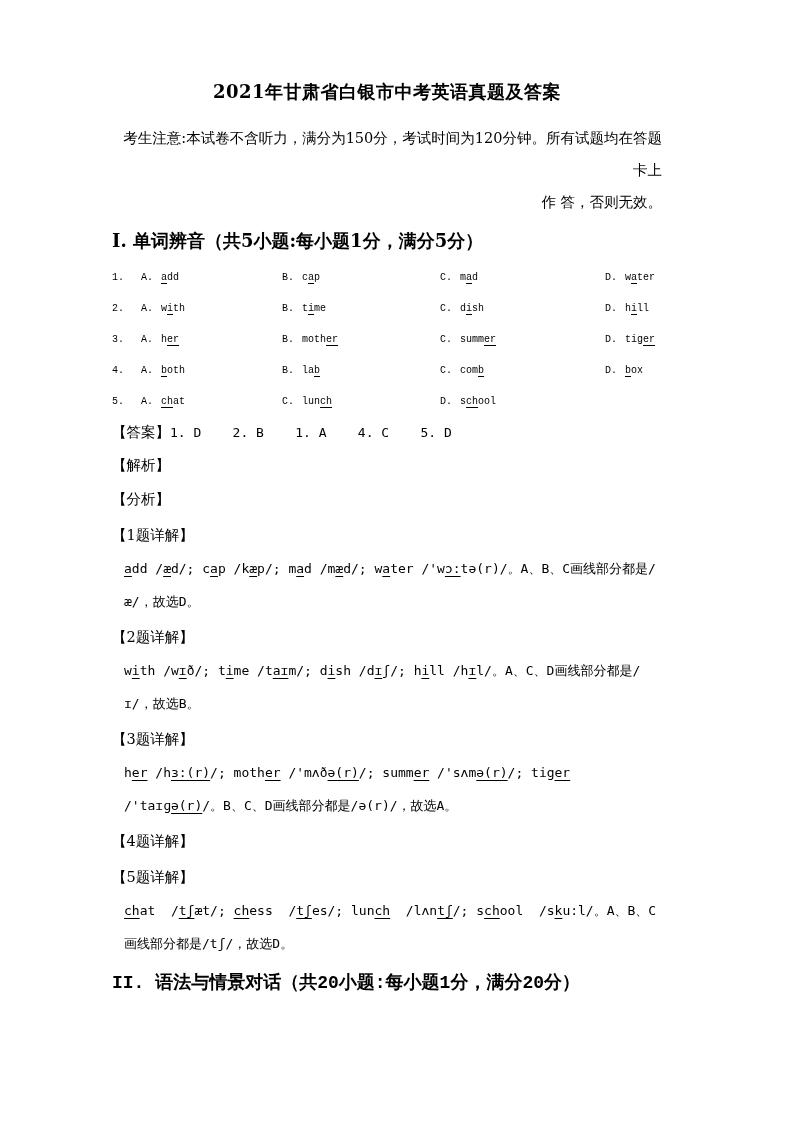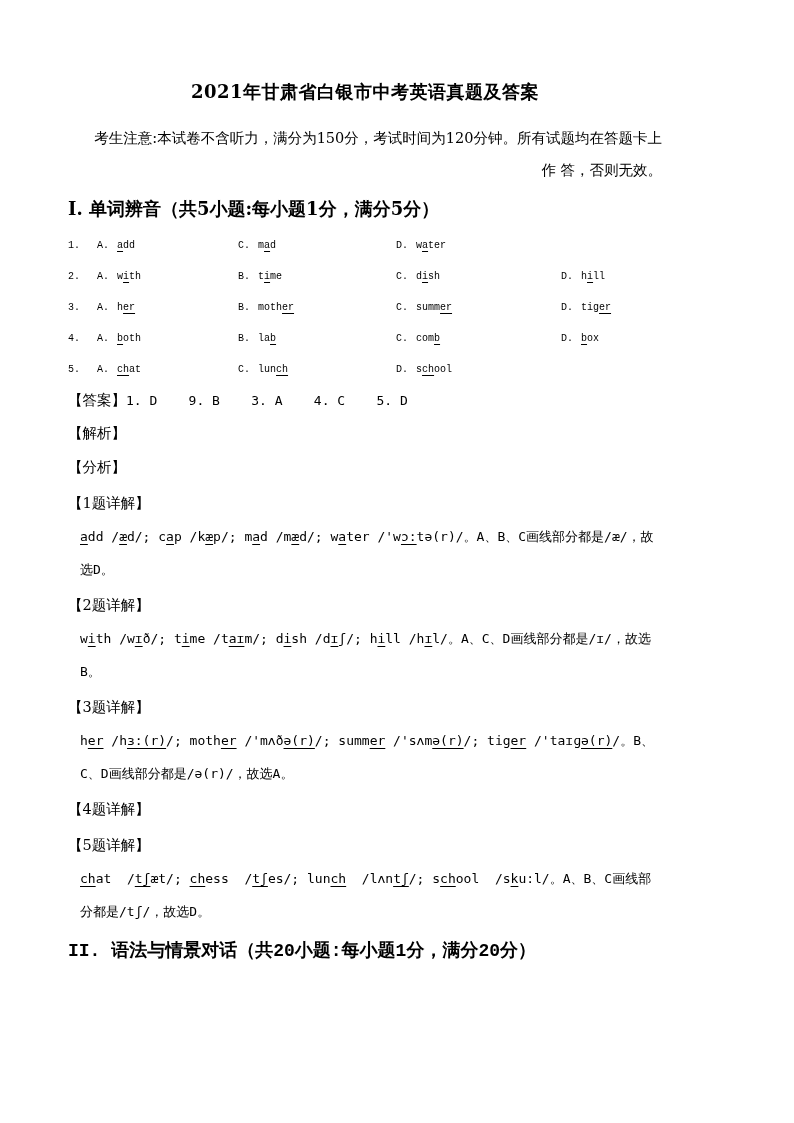--- a/index.html
+++ b/index.html
@@ -12,21 +12,21 @@
     width: 794px;
     height: 1123px;
     overflow: hidden;
     font-family: "DejaVu Serif", "Liberation Serif", serif;
     font-size: 14.5px;
   }
   .page {
     box-sizing: border-box;
     width: 768px;
     height: 1123px;
-    padding: 80px 106px 0 68px;
+    padding: 80px 106px 0 112px;
   }
   .title {
     font-size: 18px;
     font-weight: bold;
     text-align: center;
     margin: 0 0 18px 0;
     letter-spacing: 0.5px;
     font-family: "DejaVu Serif", "Liberation Serif", serif;
   }
   .notice {
@@ -86,20 +86,21 @@
 
   <h1 class="title">2021年甘肃省白银市中考英语真题及答案</h1>
 
   <p class="notice"><span>考生注意:本试卷不含听力，满分为150分，考试时间为120分钟。所有试题均在答题卡上</span><br><span>作 答，否则无效。</span></p>
 
   <h2 class="section-heading">I. 单词辨音（共5小题:每小题1分，满分5分）</h2>
 
   <div class="questions" id="questions">
       <div class="q-row">
         <span class="q-cell"><span class="q-num">1.</span><span class="opt-label">A.</span><span class="word"><span class="u">a</span><span>dd</span></span></span>
+        <span class="q-cell"><span class="opt-label">B.</span><span class="word"><span>c</span><span class="u">a</span><span>p</span></span></span>
         <span class="q-cell"><span class="opt-label">C.</span><span class="word"><span>m</span><span class="u">a</span><span>d</span></span></span>
         <span class="q-cell"><span class="opt-label">D.</span><span class="word"><span>w</span><span class="u">a</span><span>ter</span></span></span>
       </div>
       <div class="q-row">
         <span class="q-cell"><span class="q-num">2.</span><span class="opt-label">A.</span><span class="word"><span>w</span><span class="u">i</span><span>th</span></span></span>
         <span class="q-cell"><span class="opt-label">B.</span><span class="word"><span>t</span><span class="u">i</span><span>me</span></span></span>
         <span class="q-cell"><span class="opt-label">C.</span><span class="word"><span>d</span><span class="u">i</span><span>sh</span></span></span>
         <span class="q-cell"><span class="opt-label">D.</span><span class="word"><span>h</span><span class="u">i</span><span>ll</span></span></span>
       </div>
       <div class="q-row">
@@ -114,21 +115,21 @@
         <span class="q-cell"><span class="opt-label">C.</span><span class="word"><span>com</span><span class="u">b</span></span></span>
         <span class="q-cell"><span class="opt-label">D.</span><span class="word"><span class="u">b</span><span>ox</span></span></span>
       </div>
       <div class="q-row">
         <span class="q-cell"><span class="q-num">5.</span><span class="opt-label">A.</span><span class="word"><span class="u">ch</span><span>at</span></span></span>
         <span class="q-cell"><span class="opt-label">C.</span><span class="word"><span>lun</span><span class="u">ch</span></span></span>
         <span class="q-cell"><span class="opt-label">D.</span><span class="word"><span>s</span><span class="u">ch</span><span>ool</span></span></span>
       </div>
     </div>
 
-  <p class="line answer-line"><span>【答案】</span><span class="answer-values">1. D    9. B    3. A    4. C    5. D</span></p>
+  <p class="line answer-line"><span>【答案】</span><span class="answer-values">1. D    2. B    1. A    4. C    5. D</span></p>
 
   <p class="line">【解析】</p>
   <p class="line">【分析】</p>
 
   <div id="explanations">
       <p class="line detail-heading">【1题详解】</p>
       <p class="exp-para"><span class="u">a</span><span>dd /</span><span class="u">æ</span><span>d/; c</span><span class="u">a</span><span>p /k</span><span class="u">æ</span><span>p/; m</span><span class="u">a</span><span>d /m</span><span class="u">æ</span><span>d/; w</span><span class="u">a</span><span>ter /'w</span><span class="u">ɔ:</span><span>tə(r)/。A、B、C画线部分都是/æ/，故选D。</span></p>
       <p class="line detail-heading">【2题详解】</p>
       <p class="exp-para"><span>w</span><span class="u">i</span><span>th /w</span><span class="u">ɪ</span><span>ð/; t</span><span class="u">i</span><span>me /t</span><span class="u">aɪ</span><span>m/; d</span><span class="u">i</span><span>sh /d</span><span class="u">ɪ</span><span>ʃ/; h</span><span class="u">i</span><span>ll /h</span><span class="u">ɪ</span><span>l/。A、C、D画线部分都是/ɪ/，故选B。</span></p>
       <p class="line detail-heading">【3题详解】</p>

